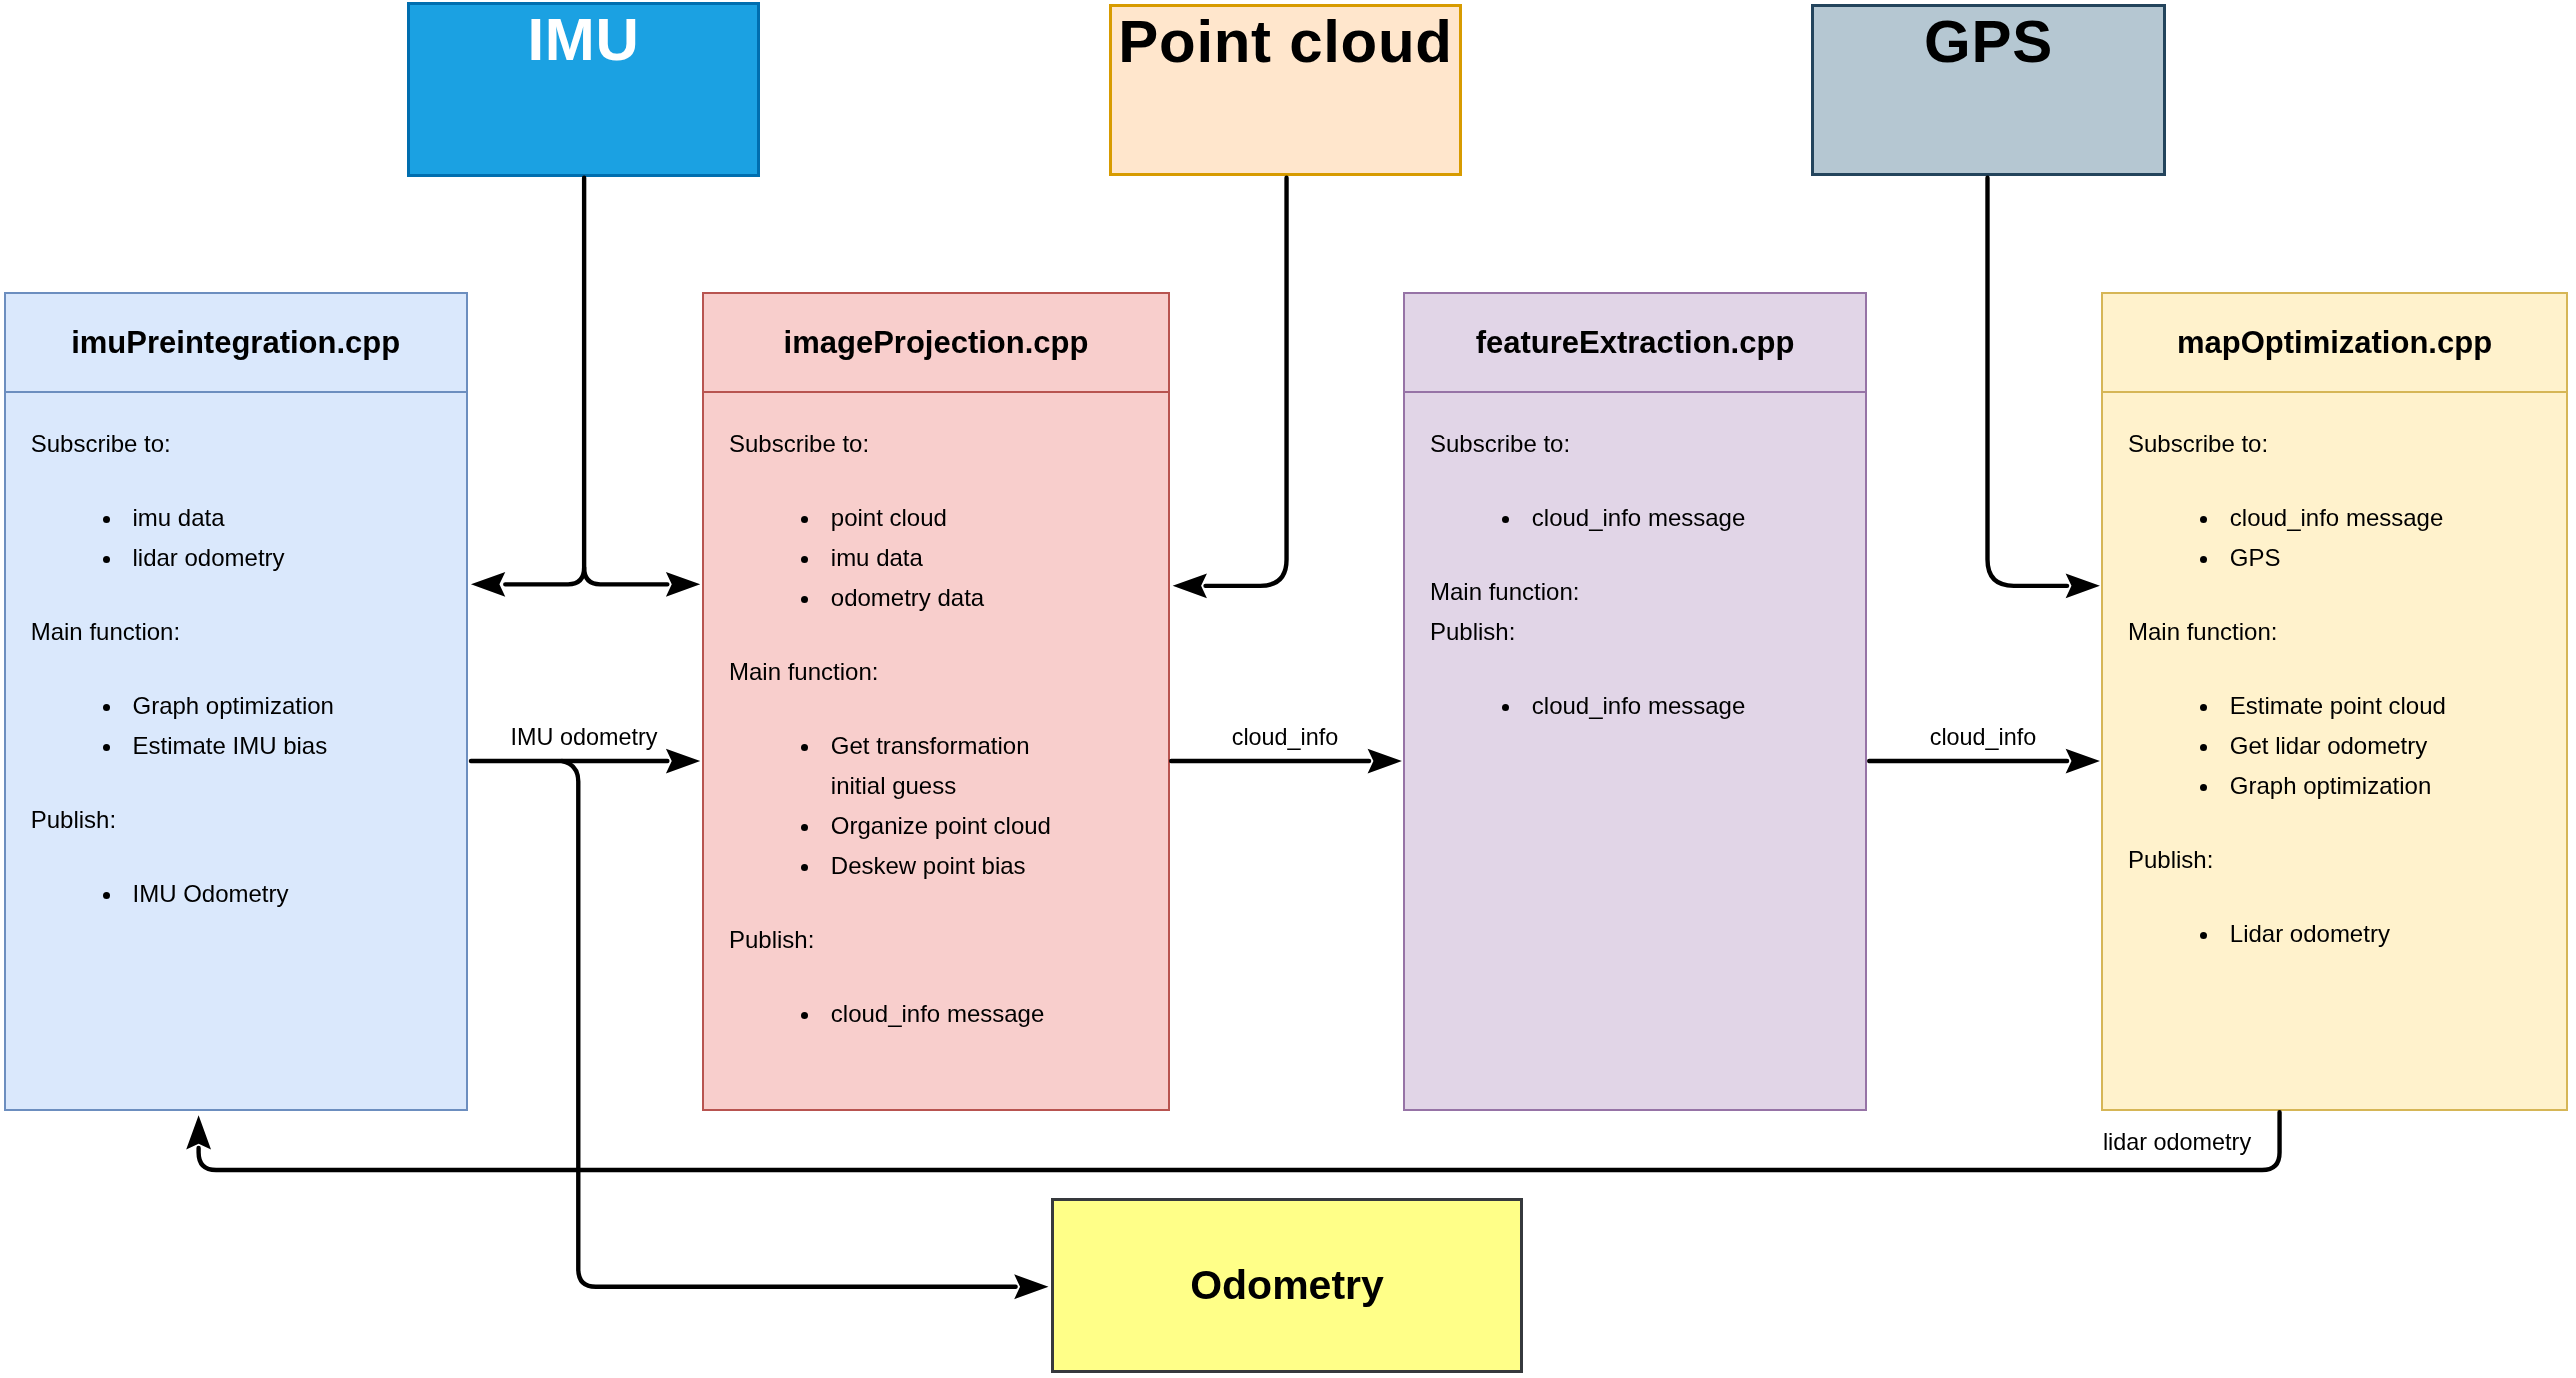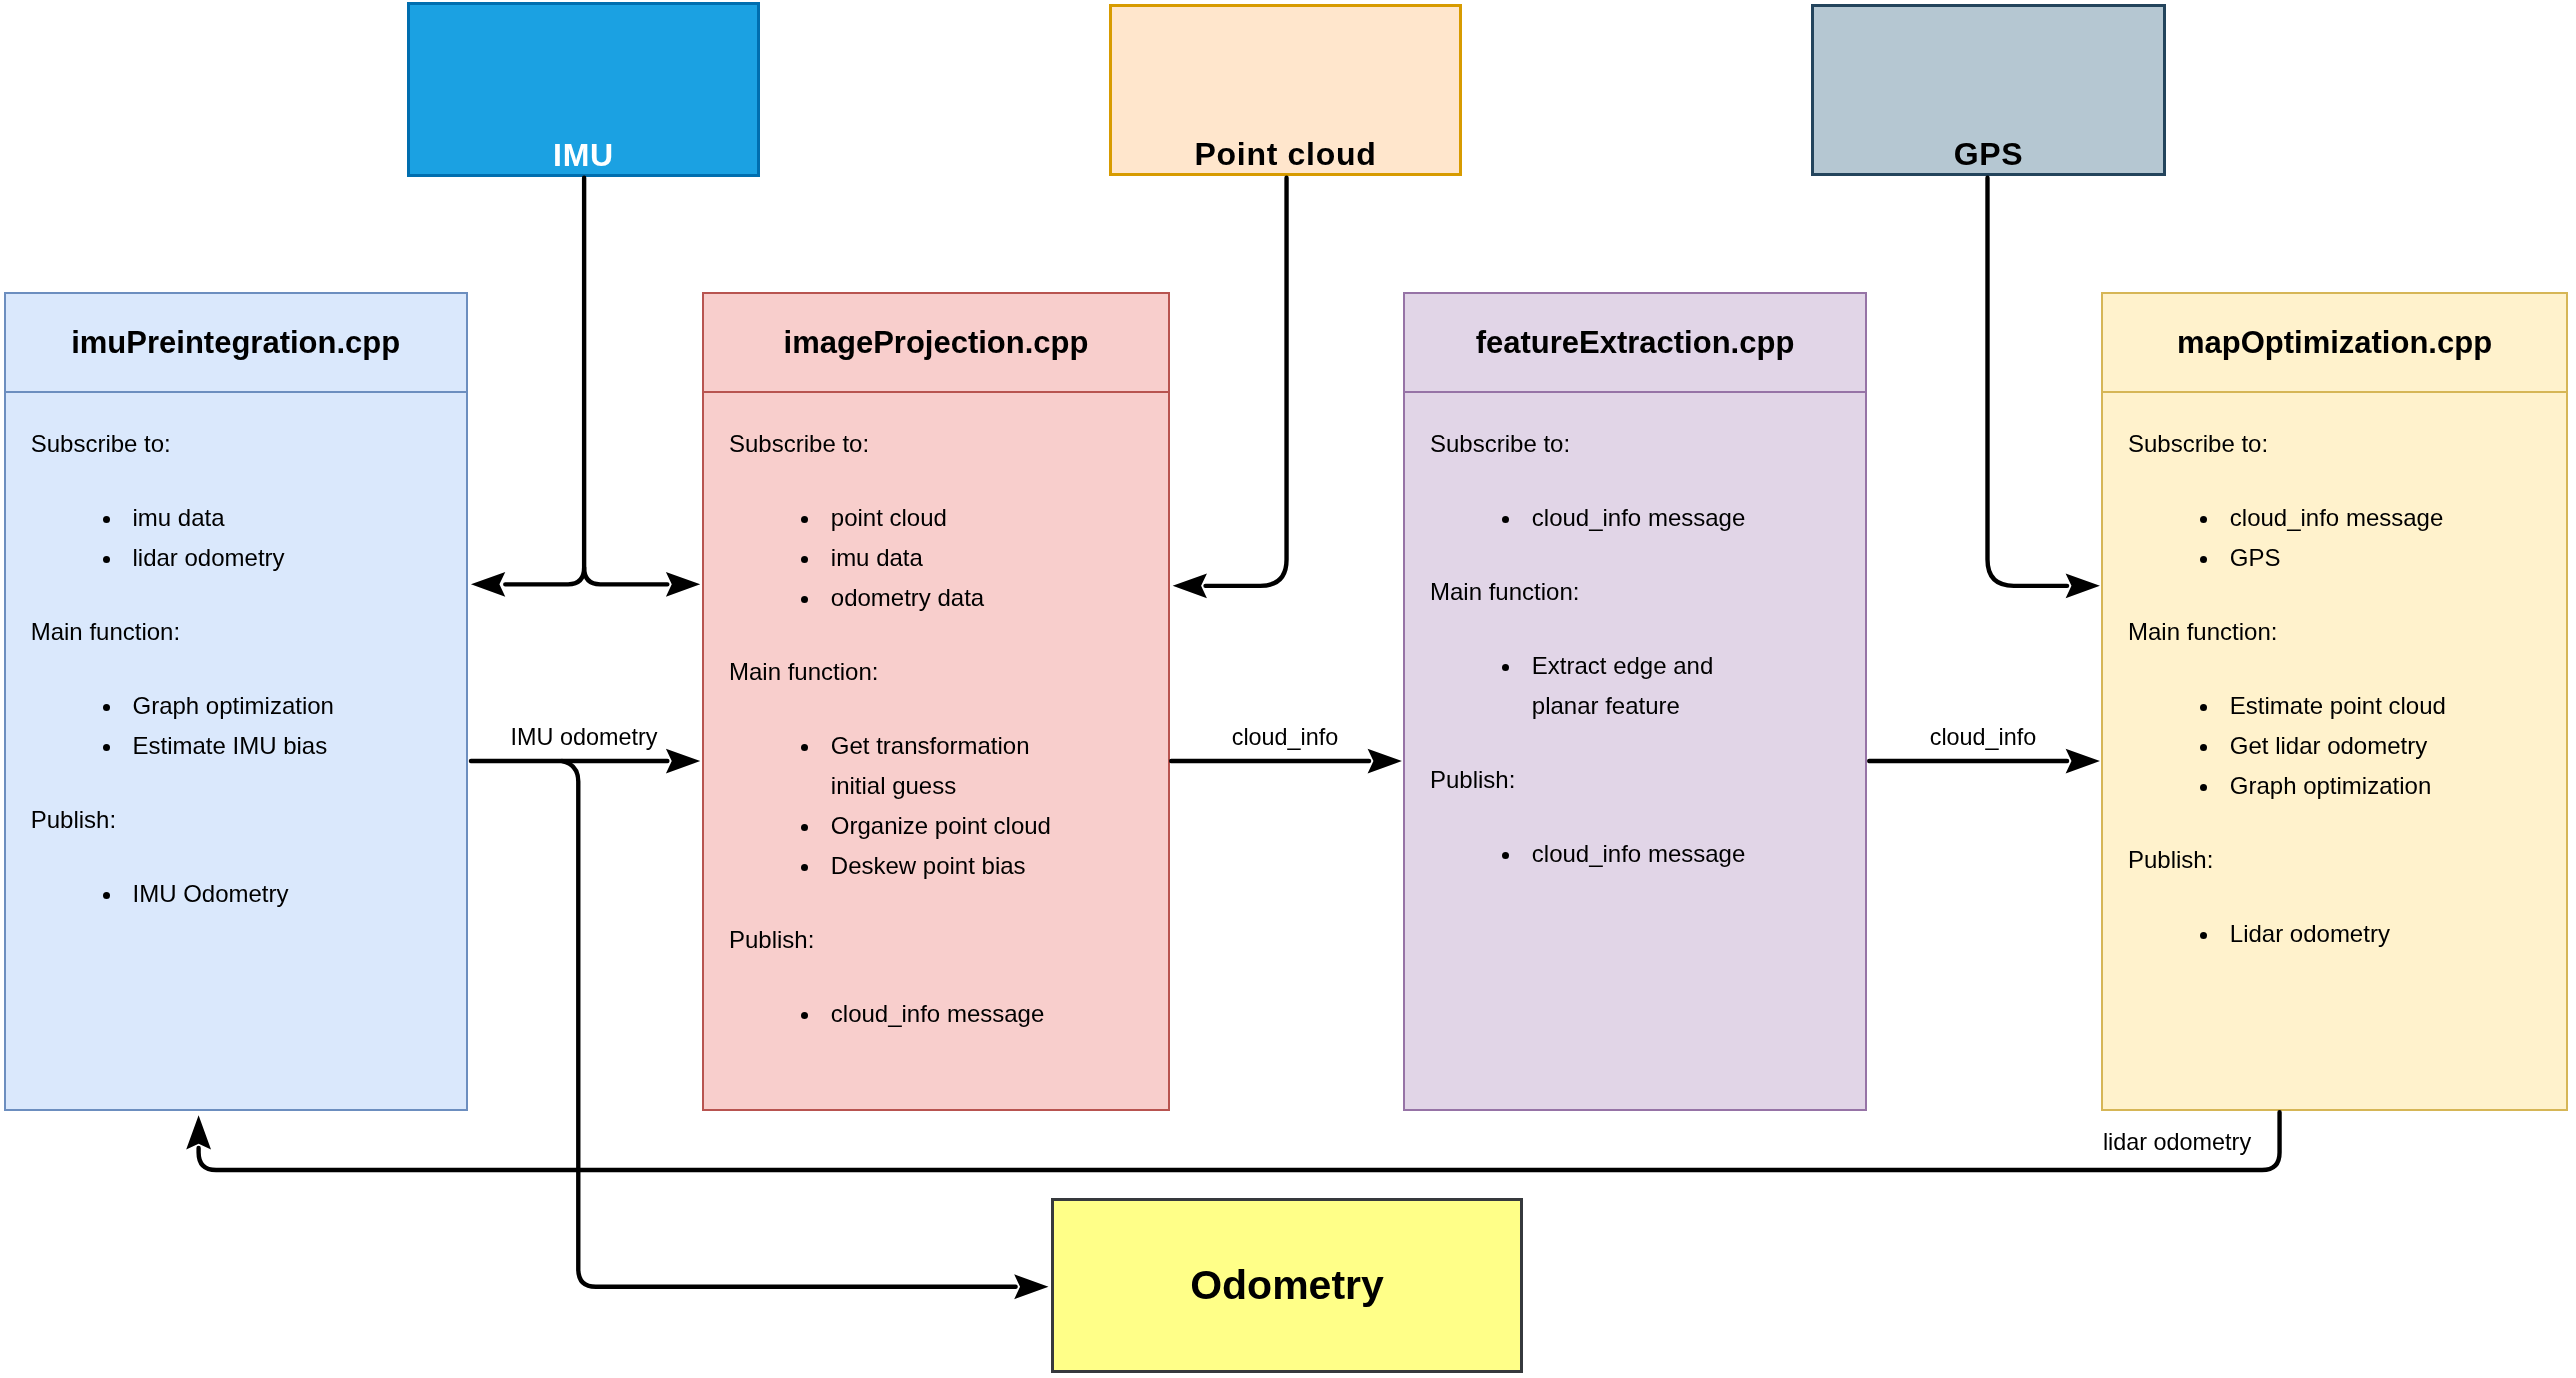--- a/index.html
+++ b/index.html
@@ -2,23 +2,23 @@
 <html style="font-size:11.7px"><head>
 <meta charset="utf-8">
 <style>
   html,body{margin:0;padding:0;background:#ffffff;}
   .canvas{
     position:relative;width:2576px;height:1379px;background:#ffffff;
     font-family:"Liberation Sans",sans-serif;color:#000;overflow:hidden;
   }
   
   .srcbox{
-    position:absolute;display:flex;align-items:flex-end;justify-content:center;
+    position:absolute;display:flex;align-items:flex-start;justify-content:center;
     box-sizing:border-box;border:3.7px solid #000;
-    font-size:32px;font-weight:bold;letter-spacing:0.7px;
+    font-size:60px;font-weight:bold;letter-spacing:0.7px;
   }
   
   .node{
     position:absolute;box-sizing:border-box;border:2.9px solid #000;background:#fff;
     width:464px;top:292px;height:819px;
   }
   .ntitle{
     box-sizing:border-box;height:99px;display:flex;align-items:center;justify-content:center;
     border-bottom:2.2px solid;font-size:31px;font-weight:bold;
   }
@@ -107,23 +107,20 @@
   <div class="node" style="left: 1403px; background: rgb(225, 213, 231); border-color: rgb(150, 115, 166);">
     <div class="ntitle" style="border-color: rgb(150, 115, 166);">
       <span>featureExtraction.cpp</span>
     </div>
     <div class="nbody">
       <p>Subscribe to:</p>
       <ul>
         <li>cloud_info message</li>
       </ul>
       <p>Main function:</p>
-      <ul>
-        <li class="w2">Extract edge and planar feature</li>
-      </ul>
       <p>Publish:</p>
       <ul>
         <li>cloud_info message</li>
       </ul>
     </div>
   </div>
 
   <div class="node" style="left: 2101px; width: 467px; background: rgb(255, 242, 204); border-color: rgb(214, 182, 86);">
     <div class="ntitle" style="border-color: rgb(214, 182, 86);">
       <span>mapOptimization.cpp</span>

